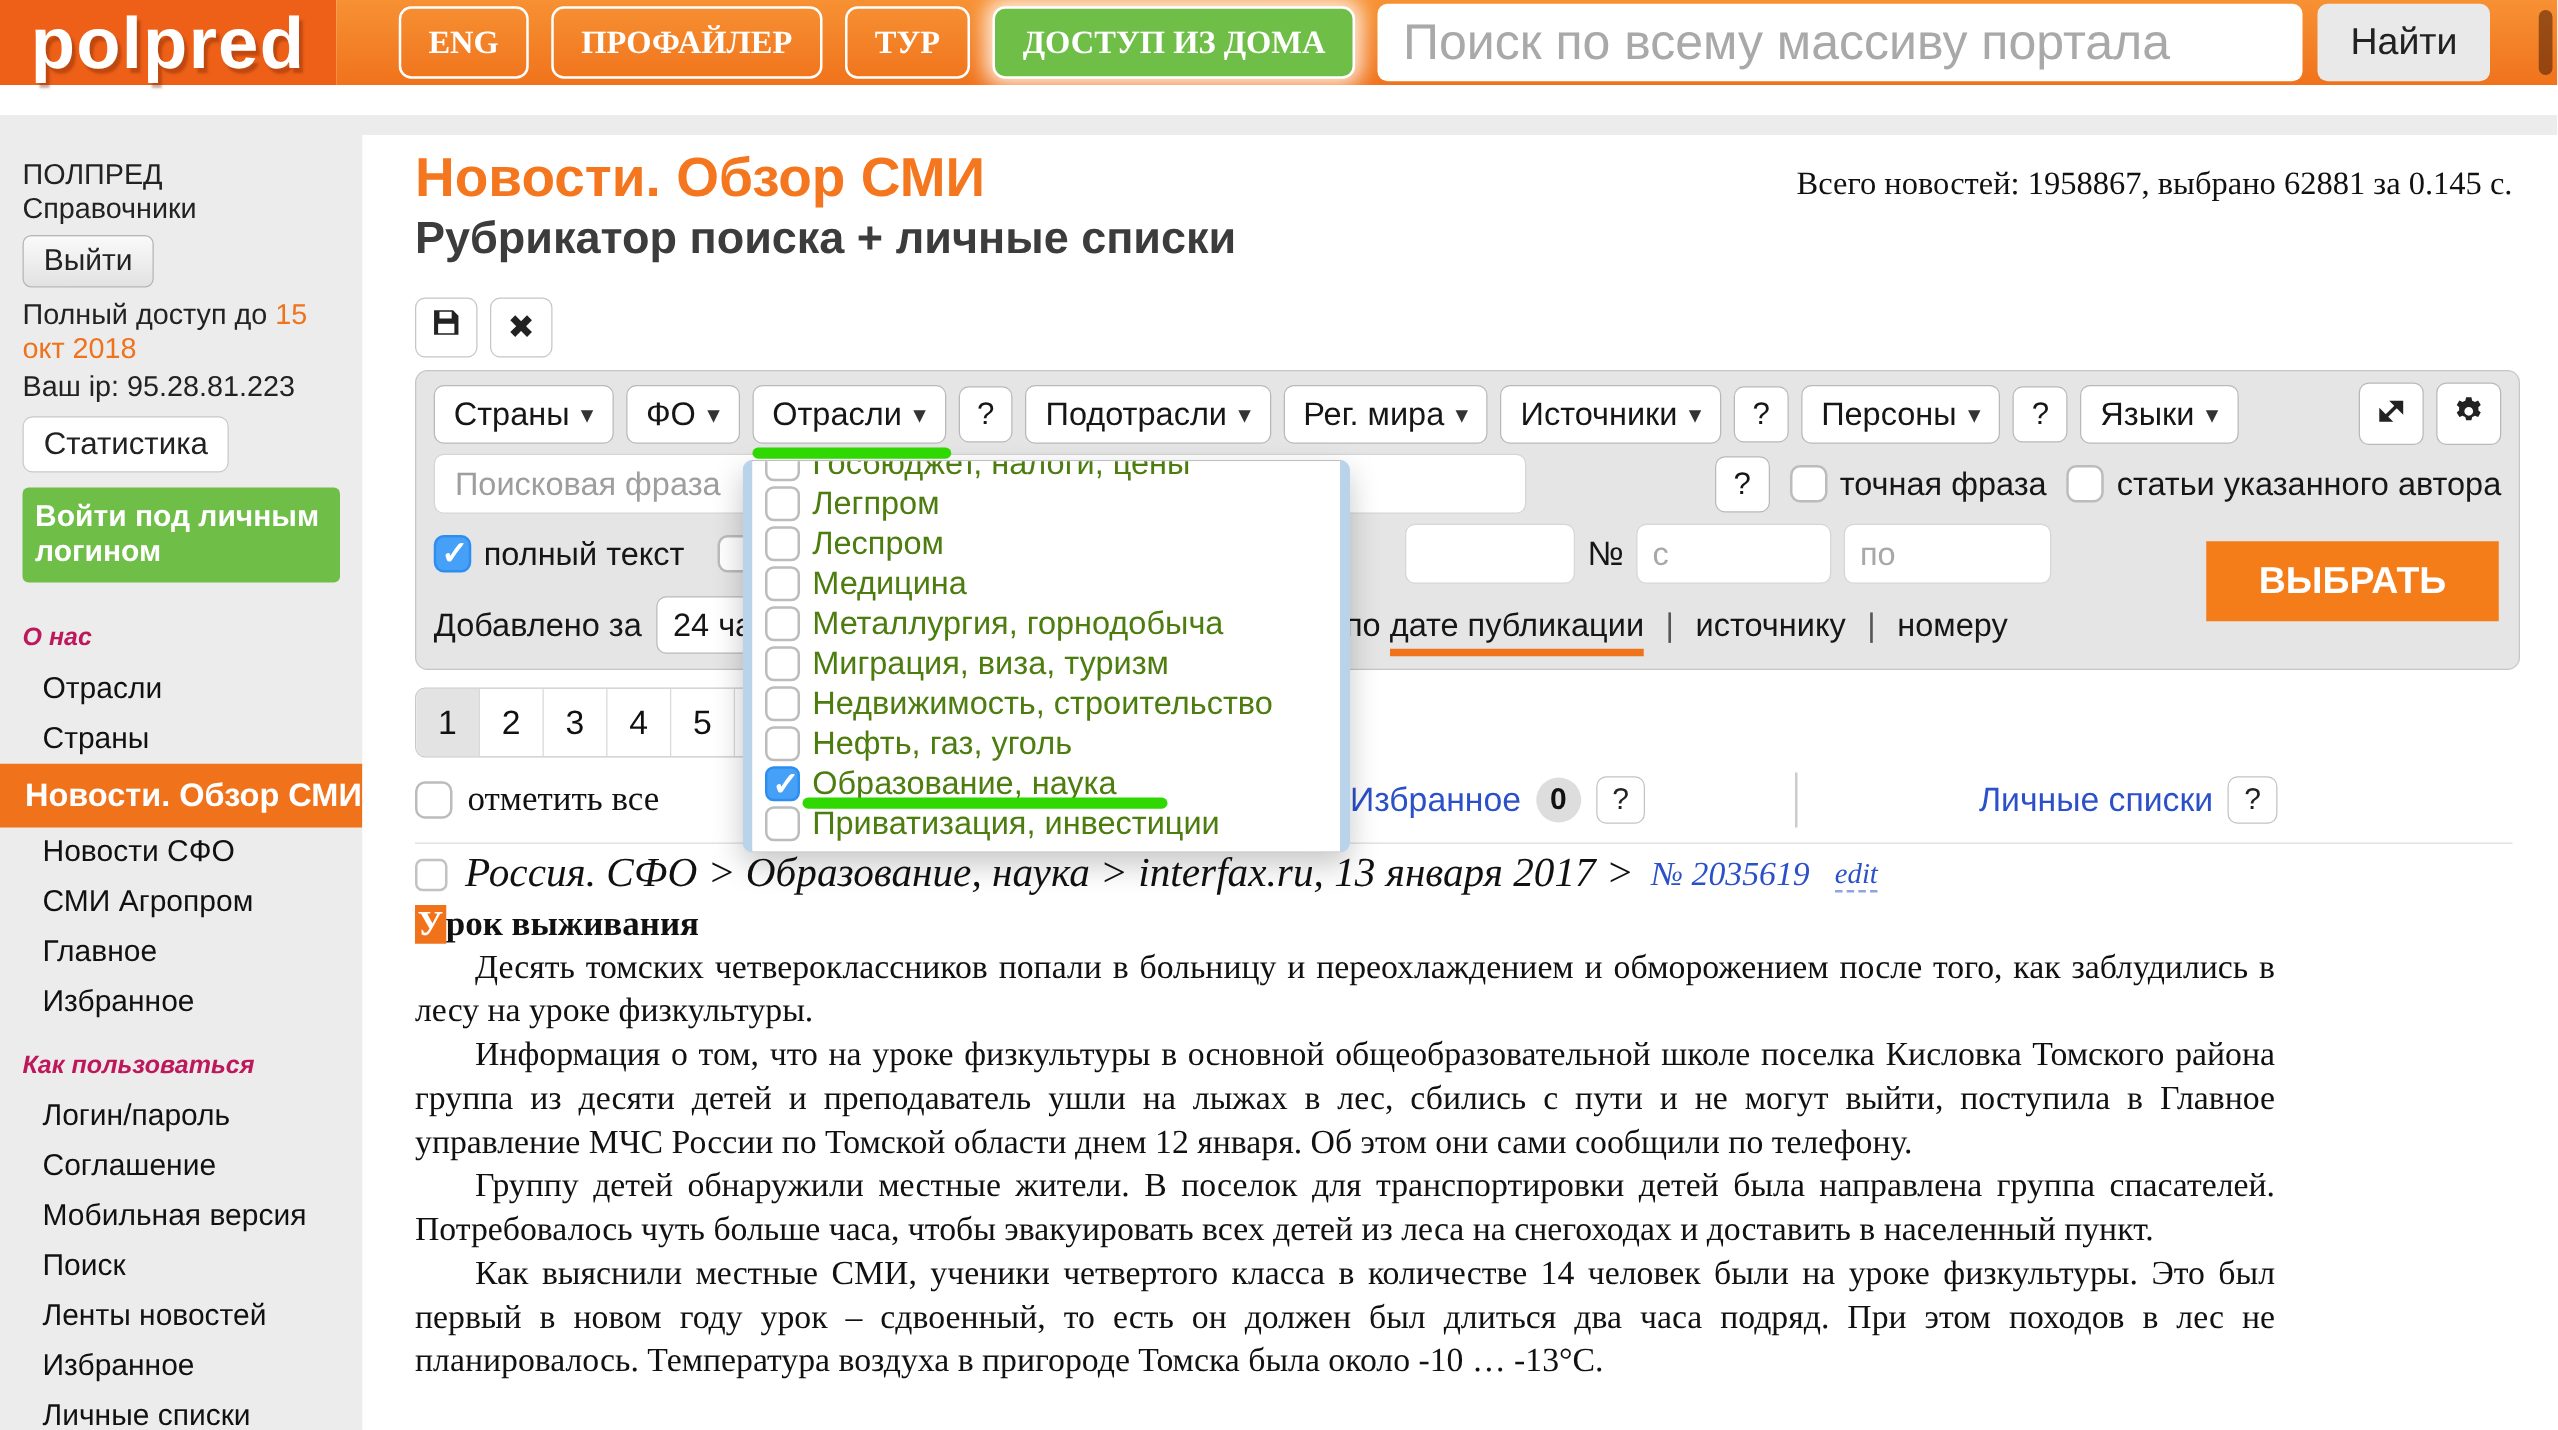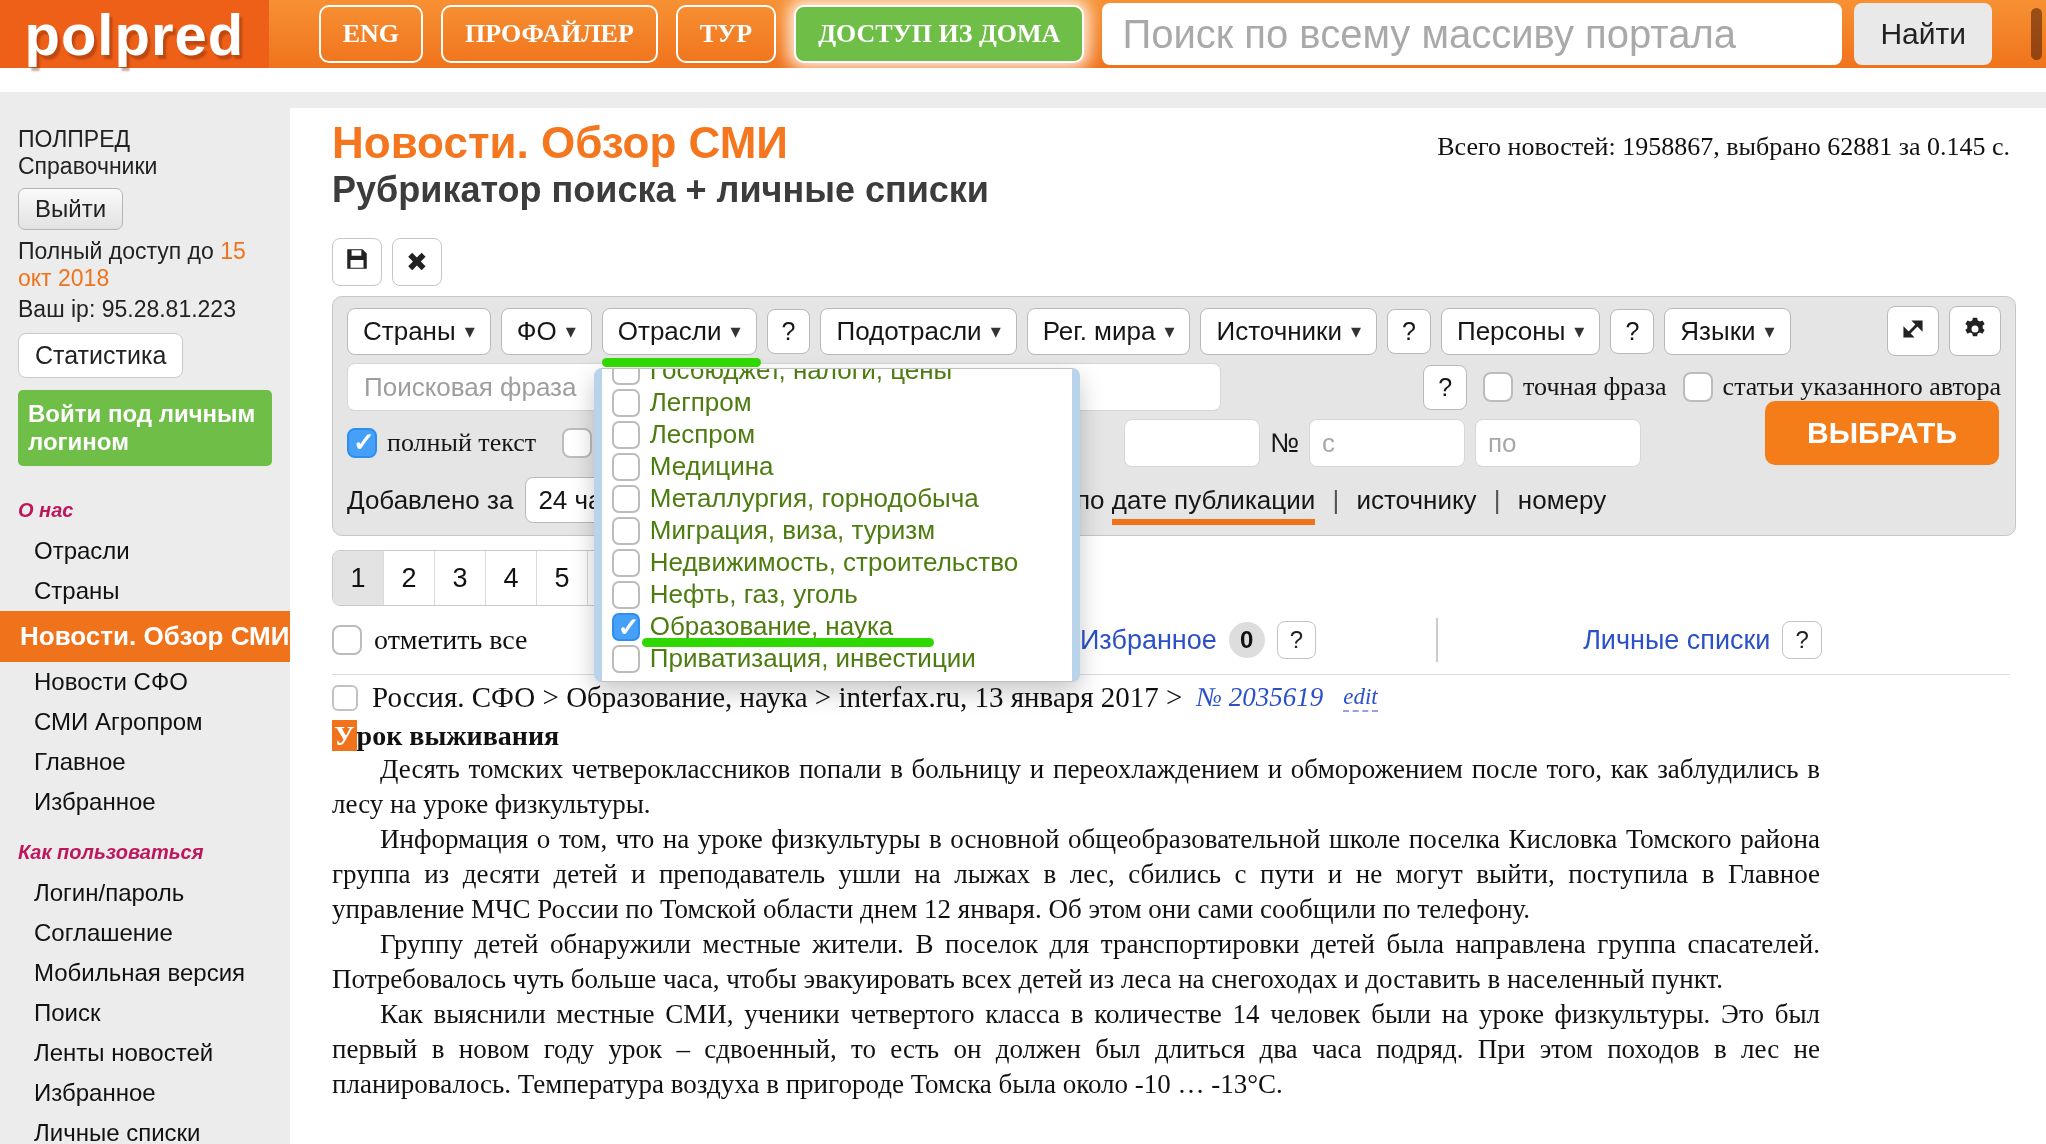--- a/index.html
+++ b/index.html
@@ -75,33 +75,33 @@
   .qbtn{background:#fff;border:1px solid #b9b9b9;border-radius:8px;font-size:25px;color:#161616;
         padding:7px 14px;cursor:pointer;font-family:"Liberation Sans",sans-serif;}
   .tool-icons{margin-left:auto;display:flex;gap:10px;}
   .sqbtn{width:50px;height:48px;background:#fff;border:1px solid #b9b9b9;border-radius:8px;
         display:flex;align-items:center;justify-content:center;cursor:pointer;}
 
   .row2{margin-top:9px;gap:16px;height:46px;}
   .phrase-input{width:840px;height:46px;border:1px solid #d6d6d6;border-radius:8px;padding:0 16px;
         font-size:26px;color:#333;outline:none;font-family:"Liberation Sans",sans-serif;}
   .phrase-input::placeholder{color:#9e9e9e;}
-  .cbgroup{display:flex;align-items:center;gap:10px;font-size:26px;color:#161616;cursor:pointer;font-family:Liberation Serif, serif;}
+  .cbgroup{display:flex;align-items:center;gap:10px;font-size:26px;color:#161616;cursor:pointer;}
   .cb{width:30px;height:30px;background:#fff;border:2px solid #bcbcbc;border-radius:8px;
       box-sizing:border-box;flex:0 0 auto;cursor:pointer;}
   .cb.checked{background:#47a0f7;border-color:#2e8ef0;position:relative;}
   .cb.checked::after{content:"✓";position:absolute;left:4px;top:-3px;color:#fff;font-size:26px;font-weight:bold;}
 
   .row3{margin-top:9px;gap:10px;height:48px;}
   .mini-input{height:46px;border:1px solid #d6d6d6;border-radius:8px;padding:0 12px;font-size:26px;
         color:#333;outline:none;font-family:"Liberation Sans",sans-serif;}
   .mini-input::placeholder{color:#a8a8a8;}
   .num-label{font-size:27px;color:#161616;}
-  .select-btn{position:absolute;right:16px;top:104px;height:64px;background:#f47d1a;color:#fff;
-        font-weight:bold;font-size:30px;border:none;border-radius:10px;padding:0 42px;
+  .select-btn{position:absolute;right:16px;top:136px;height:64px;background:#f47d1a;color:#fff;
+        font-weight:bold;font-size:30px;border:none;border-radius:0;padding:0 42px;
         cursor:pointer;z-index:10;font-family:"Liberation Sans",sans-serif;}
 
   .row4{margin-top:10px;gap:12px;height:46px;font-size:26px;color:#161616;}
   .select-box{background:#fff;border:1px solid #b9b9b9;border-radius:8px;height:44px;width:140px;
         display:flex;align-items:center;padding:0 12px;font-size:26px;overflow:hidden;
         white-space:nowrap;cursor:pointer;}
   .sort-group{margin-left:210px;white-space:nowrap;}
   .sort-active{border-bottom:6px solid #f0731c;padding-bottom:4px;cursor:pointer;}
   .sort-opt{cursor:pointer;}
   .sort-sep{color:#555;margin:0 10px;}
@@ -143,21 +143,21 @@
   .vdiv{width:2px;height:44px;background:#ccc;margin-left:120px;}
   .pl-group{display:flex;align-items:center;gap:12px;margin-left:145px;}
 
   .divider{margin-top:12px;border-top:1px solid #dcdcdc;margin-right:6px;}
 
   
   .article{font-family:"Liberation Serif",serif;color:#111;margin-top:6px;padding-right:196px;}
   .crumb{display:flex;align-items:center;gap:14px;}
   .crumb-cb{width:26px;height:26px;background:#fff;border:2px solid #c2c2c2;border-radius:6px;
         box-sizing:border-box;cursor:pointer;flex:0 0 auto;}
-  .crumb-text{font-size:29px;}
+  .crumb-text{font-style:italic;font-size:33px;}
   .crumb-num{font-style:italic;font-size:27px;color:#2b50c8;cursor:pointer;}
   .crumb-edit{font-style:italic;font-size:23px;color:#2b50c8;border-bottom:2px dashed #8fa4e0;
         cursor:pointer;margin-left:6px;}
   .atitle{font-size:28px;font-weight:bold;margin-top:6px;}
   .hl{background:#f0731c;color:#fff;padding:0 2px;}
   .article p{font-size:27px;line-height:35px;margin:0;text-indent:48px;text-align:justify;}
 </style>
 </head>
 <body>
 

